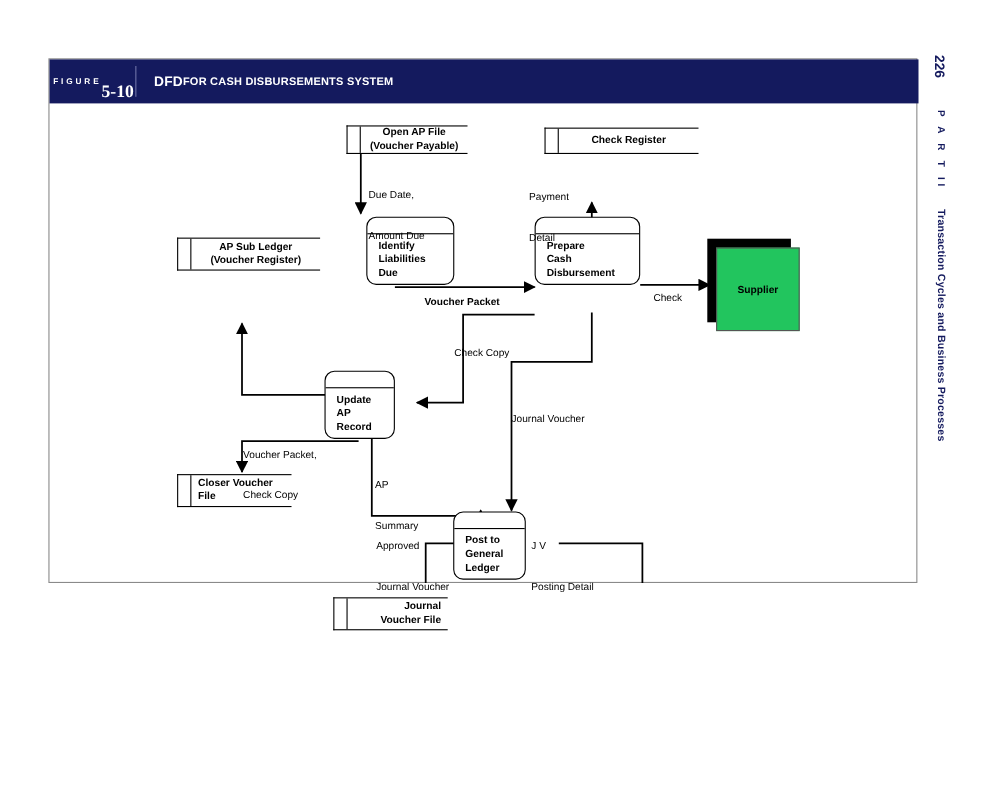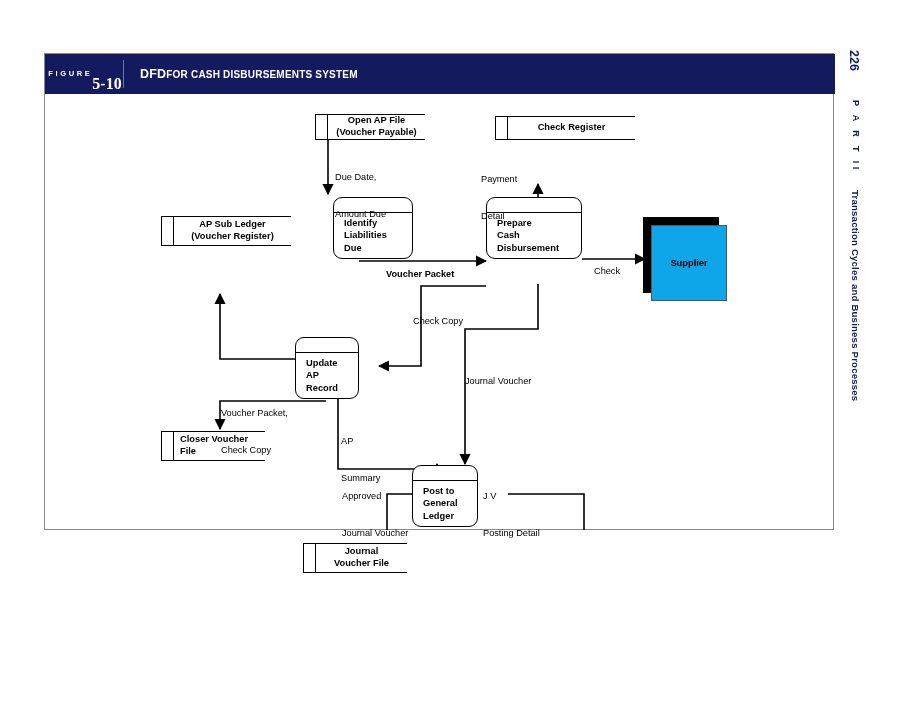--- a/index.html
+++ b/index.html
@@ -41,21 +41,21 @@
 
   
   .process{border:1.6px solid #000;border-radius:9px;background:#fff;
            display:flex;flex-direction:column;}
   .process .bar{height:14px;border-bottom:1.4px solid #000;flex:none;}
   .process .lbl{flex:1;display:flex;flex-direction:column;justify-content:center;
                 font-size:9.3px;font-weight:bold;line-height:1.32;
                 padding-left:10px;color:#000;}
 
   
-  .entity{background:#0ea5e9;border:1.2px solid #555;display:flex;
+  .entity{background:#22c55e;border:1.2px solid #555;display:flex;
           align-items:center;justify-content:center;
           font-size:9.3px;font-weight:bold;color:#000;}
   .entity-shadow{background:#000;}
 
   
   .flow-label{position:absolute;font-size:9.2px;line-height:1.35;color:#000;
               white-space:pre;}
 
   
   .vtext{position:absolute;transform-origin:left top;
@@ -141,21 +141,21 @@
     <div class="node store" style="left:116px;top:337px;width:104px;height:30px;">
       <div class="tab"></div>
       <div class="lbl" style="align-items:flex-start;">
         <span>Closer Voucher</span>
         <span>File</span>
       </div>
     </div>
 
     <div class="node store" style="left:258px;top:449px;width:104px;height:30px;">
       <div class="tab"></div>
-      <div class="lbl" style="align-items:center;">
+      <div class="lbl" style="align-items:flex-end;">
         <span>Journal</span>
         <span>Voucher File</span>
       </div>
     </div>
 
 
     <div class="node process" style="left:250px;top:103px;width:80px;height:62px;margin-left:38px;">
       <div class="bar"></div>
       <div class="lbl">
         <span>Identify</span>

